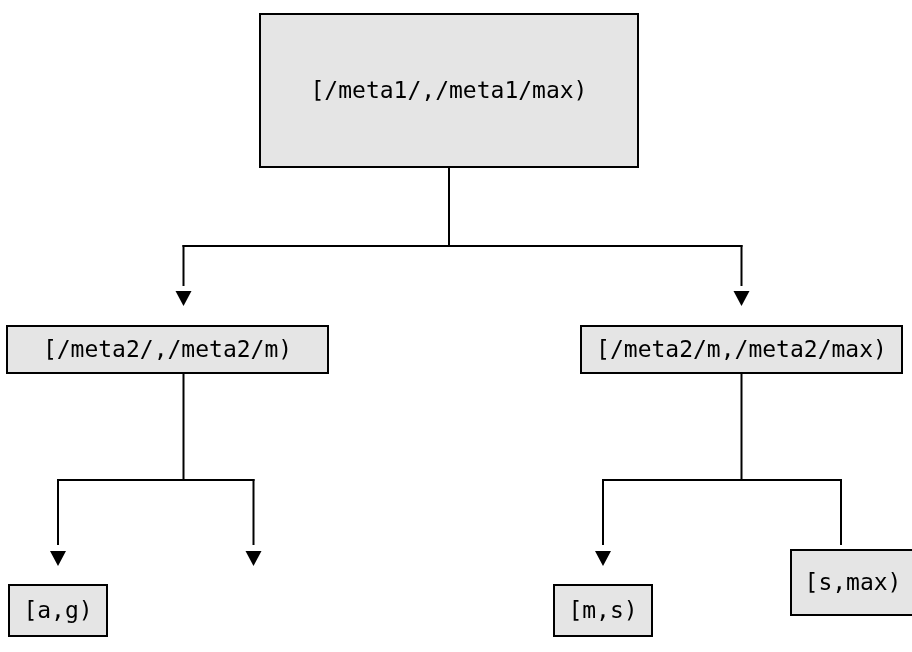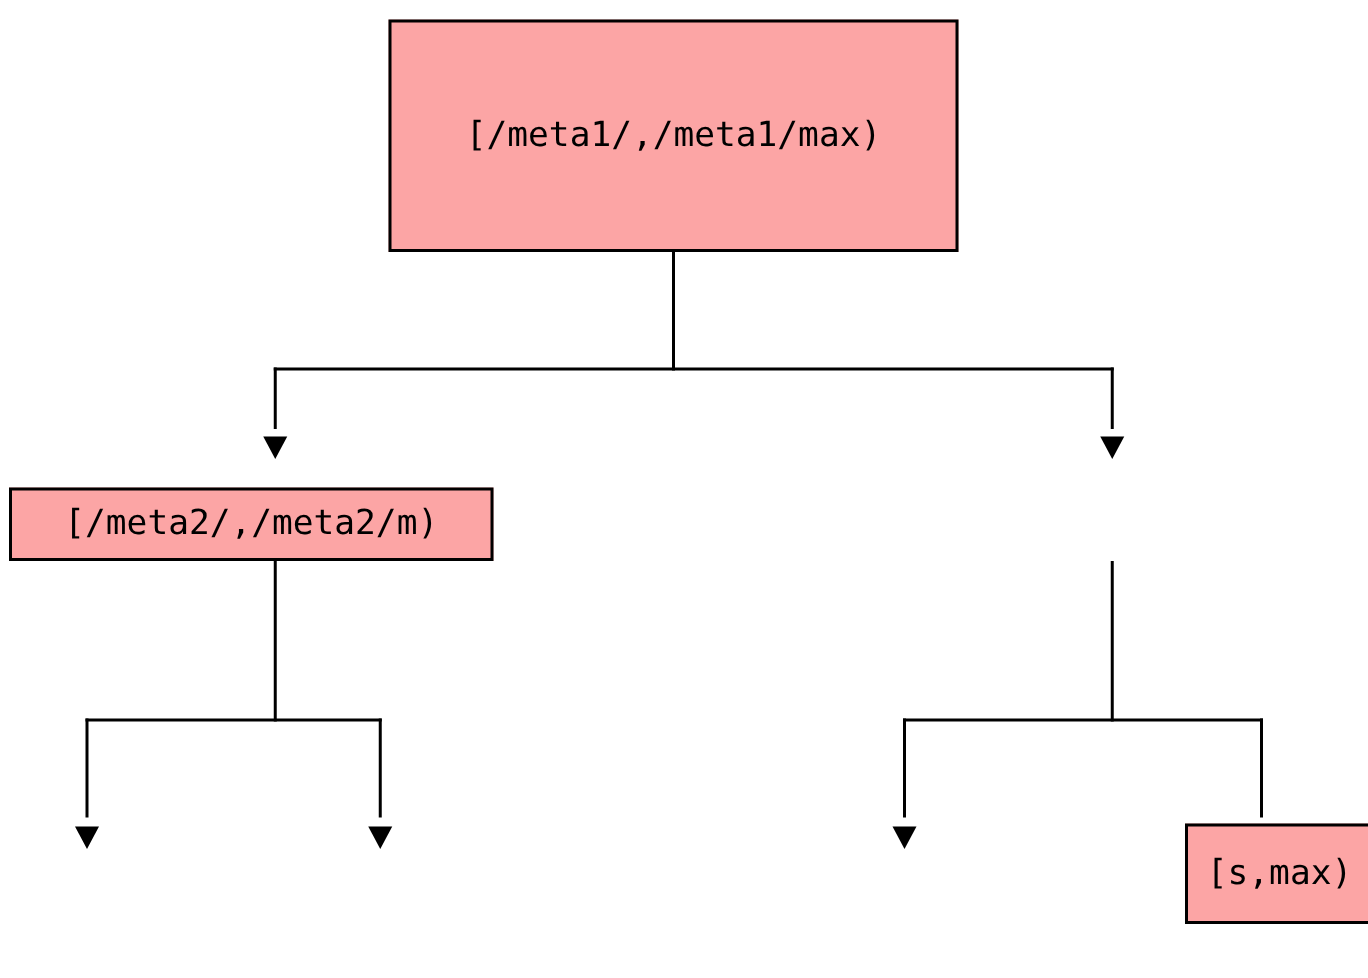--- a/index.html
+++ b/index.html
@@ -28,21 +28,21 @@
     stroke-width: 2;
   }
   .edges-svg polygon {
     fill: #000000;
     stroke: none;
   }
   .node {
     position: absolute;
     box-sizing: border-box;
     border: 2px solid #000000;
-    background: #fca5a5;
+    background: #e5e5e5;
     color: #000000;
     display: flex;
     align-items: center;
     justify-content: center;
     font-size: 23px;
     line-height: 1;
     white-space: nowrap;
     z-index: 2;
   }
   .node-root      { left: 259px; top: 13px;  width: 380px; height: 155px; }
@@ -89,21 +89,30 @@
   </svg>
 
   <div class="node node-root">
     <span>[/meta1/,/meta1/max)</span>
   </div>
 
   <div class="node node-mid-left">
     <span>[/meta2/,/meta2/m)</span>
   </div>
 
+  <div class="node node-mid-right">
+    <span>[/meta2/m,/meta2/max)</span>
+  </div>
+
+  <div class="node node-leaf-ag">
+    <span>[a,g)</span>
+  </div>
 
 
-
+  <div class="node node-leaf-ms">
+    <span>[m,s)</span>
+  </div>
 
   <div class="node node-leaf-smax">
     <span>[s,max)</span>
   </div>
 
 </div>
 
 </body></html>

